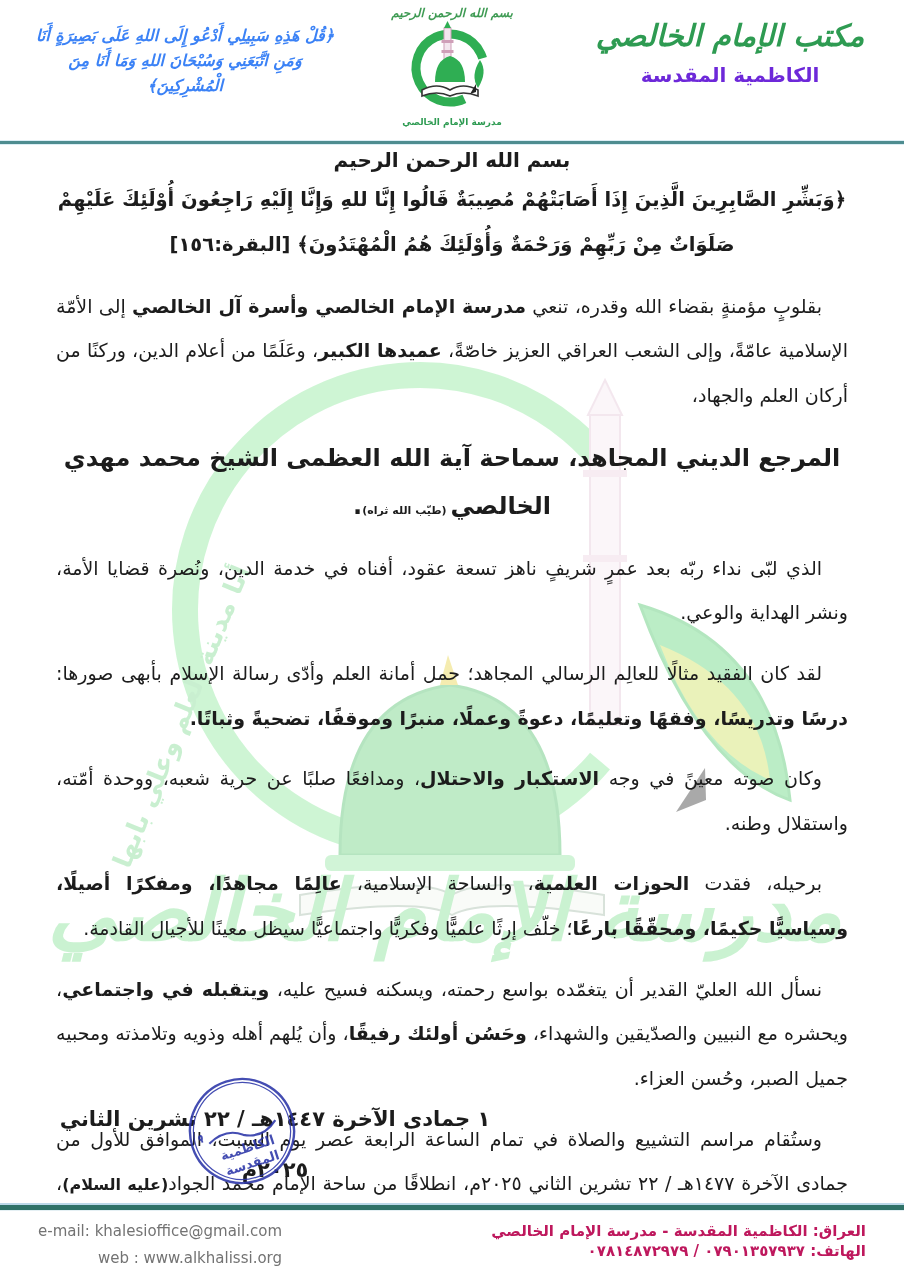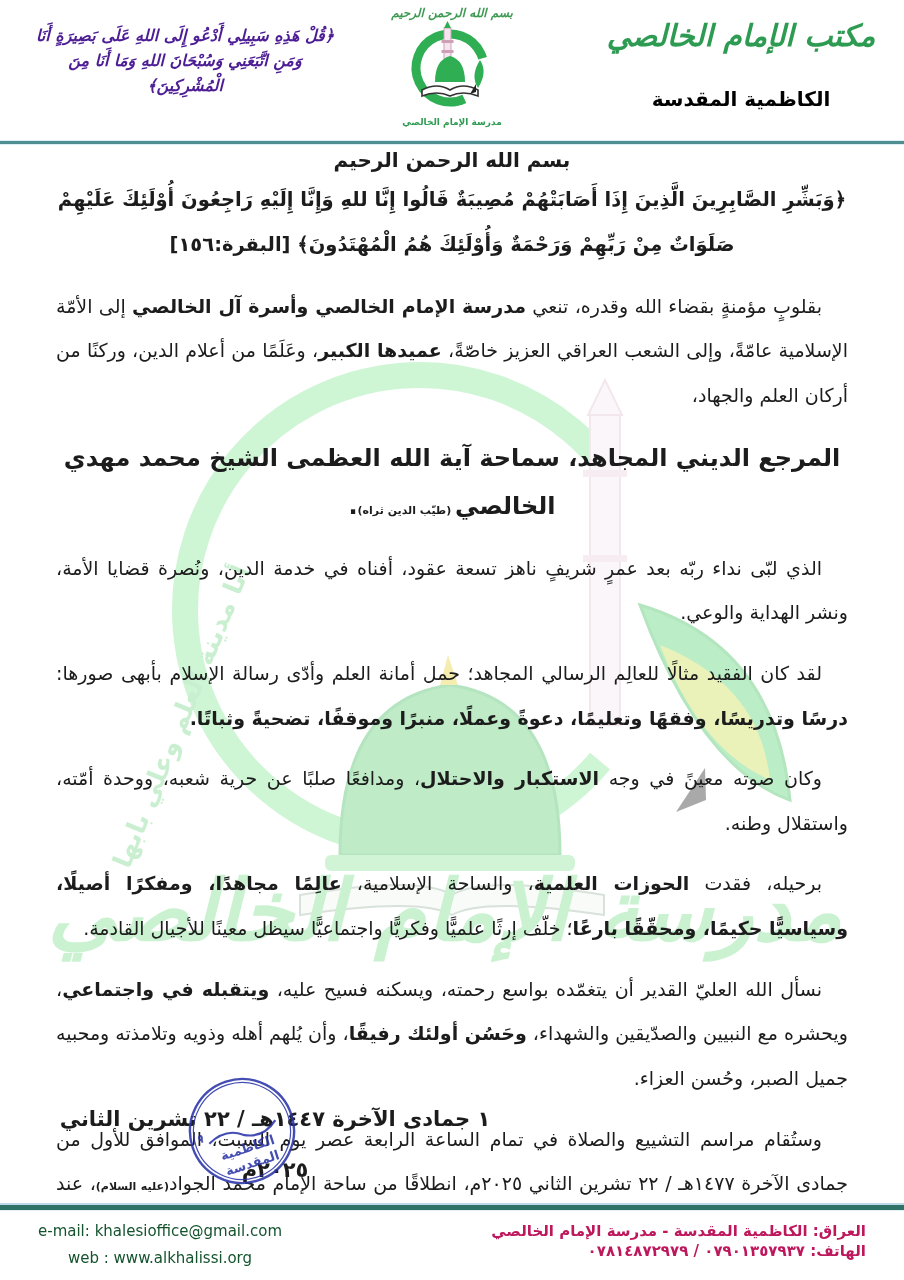--- a/index.html
+++ b/index.html
@@ -3,60 +3,60 @@
 <meta charset="utf-8">
 <style>
   html,body{margin:0;padding:0;background:#e8e8e8;}
   .page{
     position:relative; width:904px; height:1280px; margin:0 auto;
     background:#ffffff; overflow:hidden; direction:rtl;
     font-family:"DejaVu Sans", sans-serif; color:#1c1c1c;
   }
   
   .hdr{position:absolute; top:0; left:0; right:0; height:140px;}
-  .office-block{position:absolute; top:18px; right:13px; width:300px; text-align:center;}
+  .office-block{position:absolute; top:18px; right:24px; width:300px; text-align:center;}
   .office-title{font-size:30px; font-weight:bold; font-style:italic; color:#2e9b52; letter-spacing:-1px;}
-  .office-subtitle{margin-top:34px; font-size:20px; font-weight:bold; color:#000000;}
+  .office-subtitle{margin-top:10px; font-size:20px; font-weight:bold; color:#6d28d9;}
   .center-logo{position:absolute; top:6px; right:352px; width:200px; text-align:center;}
   .bismillah-callig{font-size:12px; font-weight:bold; font-style:italic; color:#3f9b54;}
   .logo-caption{font-size:9px; font-weight:bold; color:#2e9b52; margin-top:1px;}
   .side-verse{
     position:absolute; top:24px; left:30px; width:310px; text-align:center;
-    font-size:16px; font-weight:bold; font-style:italic; color:#4c1d95; line-height:1.55;
+    font-size:16px; font-weight:bold; font-style:italic; color:#3b82f6; line-height:1.55;
   }
   .hdr-rule{position:absolute; top:140px; left:0; right:0; height:5px;
     background:linear-gradient(#dceef5 0 1px, #4e8d90 1px 4px, #dceef5 4px 5px);}
   
   .wm{position:absolute; top:140px; left:0; width:904px; height:1065px; z-index:0; pointer-events:none;}
   
   main{position:absolute; top:146px; right:40px; left:40px; height:1054px; z-index:1; overflow:hidden;}
   .basmala{text-align:center; font-weight:bold; font-size:20px; margin:2px 0 6px;}
   .verse{
     text-align:center; font-weight:bold; font-size:19.5px; line-height:2.3;
     margin:0 6px 10px;
   }
   .verse .ref{font-weight:bold;}
   .para{margin:16px; font-size:19px; line-height:2.35; text-align:justify; text-indent:26px;}
   .para .b{font-weight:bold;}
-  .para .sm{font-size:11px; font-weight:bold;}
+  .para .sm{font-size:16px; font-weight:bold;}
   .para.name{text-align:center; text-indent:0; font-size:24px; font-weight:bold; line-height:2.0; margin:4px 0;}
   .para.name .sm{font-size:11px;}
   .signature{
     position:absolute; top:948px; left:15px; width:440px; z-index:2;
     text-align:center; font-weight:bold; font-size:21px; line-height:2.45;
   }
   .stamp{position:absolute; top:925px; left:142px; z-index:3; opacity:.88;}
   
   .ftr-rule{position:absolute; top:1203px; left:0; right:0; height:8px;
     background:linear-gradient(#bcd8e9 0 2px, #2f7268 2px 7px, #e5f0f4 7px 8px);}
   footer{position:absolute; top:1214px; left:0; right:0; height:66px; background:#fff; z-index:2;}
   .contact-right{position:absolute; top:8px; right:38px; text-align:right; color:#be185d;}
   .contact-right .line1{font-size:15px; font-weight:bold;}
   .contact-right .line2{font-size:15px; font-weight:bold; margin-top:2px;}
-  .contact-left{position:absolute; top:8px; left:38px; direction:ltr; text-align:center; color:#14532d; font-size:15px;}
+  .contact-left{position:absolute; top:8px; left:38px; direction:ltr; text-align:right; color:#737373; font-size:15px;}
   .contact-left .row{margin-bottom:9px;}
 </style>
 </head>
 <body>
 
 <div class="page">
 
   <header class="hdr">
     <div class="office-block">
       <div class="office-title">مكتب الإمام الخالصي</div>
@@ -105,21 +105,21 @@
 
   <main>
     <div class="basmala">بسم الله الرحمن الرحيم</div>
     <div class="verse">
       <span>﴿وَبَشِّرِ الصَّابِرِينَ الَّذِينَ إِذَا أَصَابَتْهُمْ مُصِيبَةٌ قَالُوا إِنَّا للهِ وَإِنَّا إِلَيْهِ رَاجِعُونَ أُوْلَئِكَ عَلَيْهِمْ صَلَوَاتٌ مِنْ رَبِّهِمْ وَرَحْمَةٌ وَأُوْلَئِكَ هُمُ الْمُهْتَدُونَ﴾</span>
       <span class="ref">[البقرة:١٥٦]</span>
     </div>
 
     <div>
         <p class="para"><span>بقلوبٍ مؤمنةٍ بقضاء الله وقدره، تنعي </span><span class="b">مدرسة الإمام الخالصي وأسرة آل الخالصي</span><span> إلى الأمّة الإسلامية عامّةً، وإلى الشعب العراقي العزيز خاصّةً، </span><span class="b">عميدها الكبير</span><span>، وعَلَمًا من أعلام الدين، وركنًا من أركان العلم والجهاد،</span></p>
-        <p class="para name"><span class="b">المرجع الديني المجاهد، سماحة آية الله العظمى الشيخ محمد مهدي الخالصي</span><span class="sm"> (طيّب الدين ثراه)</span><span class="b">.</span></p>
+        <p class="para name"><span class="b">المرجع الديني المجاهد، سماحة آية الله العظمى الشيخ محمد مهدي الخالصي</span><span class="sm"> (طيّب الله ثراه)</span><span class="b">.</span></p>
         <p class="para"><span>الذي لبّى نداء ربّه بعد عمرٍ شريفٍ ناهز تسعة عقود، أفناه في خدمة الدين، ونُصرة قضايا الأمة، ونشر الهداية والوعي.</span></p>
         <p class="para"><span>لقد كان الفقيد مثالًا للعالِم الرسالي المجاهد؛ حمل أمانة العلم وأدّى رسالة الإسلام بأبهى صورها: </span><span class="b">درسًا وتدريسًا، وفقهًا وتعليمًا، دعوةً وعملًا، منبرًا وموقفًا، تضحيةً وثباتًا.</span></p>
         <p class="para"><span>وكان صوته معينً في وجه </span><span class="b">الاستكبار والاحتلال</span><span>، ومدافعًا صلبًا عن حرية شعبه، ووحدة أمّته، واستقلال وطنه.</span></p>
         <p class="para"><span>برحيله، فقدت </span><span class="b">الحوزات العلمية</span><span>، والساحة الإسلامية، </span><span class="b">عالِمًا مجاهدًا، ومفكرًا أصيلًا، وسياسيًّا حكيمًا، ومحقّقًا بارعًا</span><span>؛ خلّف إرثًا علميًّا وفكريًّا واجتماعيًّا سيظل معينًا للأجيال القادمة.</span></p>
         <p class="para"><span>نسأل الله العليّ القدير أن يتغمّده بواسع رحمته، ويسكنه فسيح عليه، </span><span class="b">ويتقبله في واجتماعي</span><span>، ويحشره مع النبيين والصدّيقين والشهداء، </span><span class="b">وحَسُن أولئك رفيقًا</span><span>، وأن يُلهم أهله وذويه وتلامذته ومحبيه جميل الصبر، وحُسن العزاء.</span></p>
         <p class="para"><span>وستُقام مراسم التشييع والصلاة في تمام الساعة الرابعة عصر يوم السبت، الموافق للأول من جمادى الآخرة ١٤٧٧هـ / ٢٢ تشرين الثاني ٢٠٢٥م، انطلاقًا من ساحة الإمام محمد الجواد</span><span class="sm">(عليه السلام)</span><span>، عند بداية شارع باب المراد، باتجاه الصحن الكاظمي الشريف، حيث يُوارى جثمانه الطاهر الثرى في مثواه الأخير.</span></p>
       </div>
 
     <div class="signature">
       <div>١ جمادى الآخرة ١٤٤٧هـ / ٢٢ تشرين الثاني ٢٠٢٥م</div>

